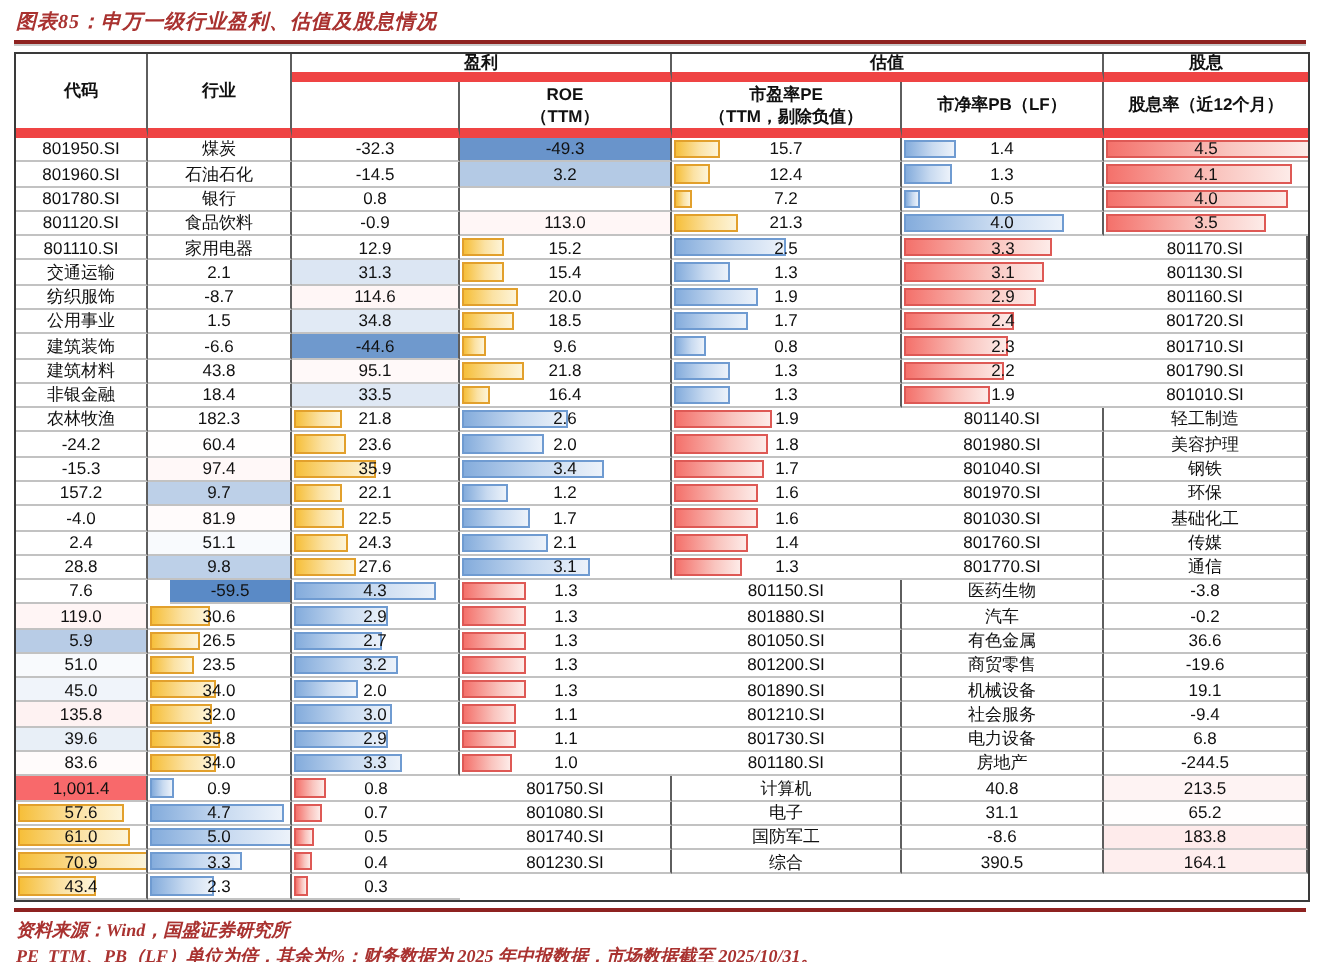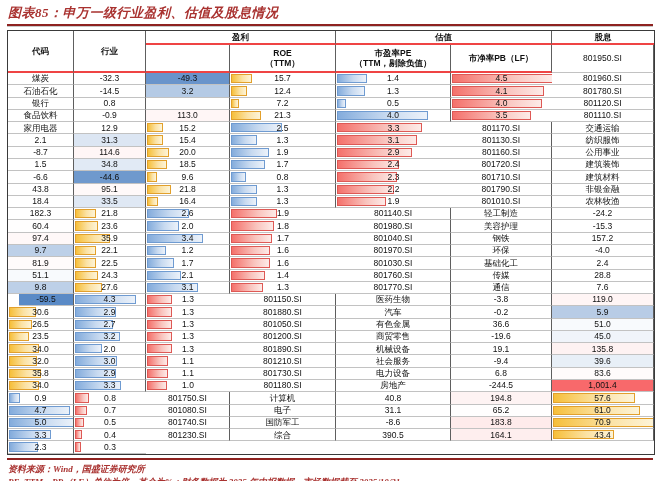--- a/index.html
+++ b/index.html
@@ -1,28 +1,28 @@
 <!DOCTYPE html>
 <html><head>
 <meta charset="utf-8">
 <style>
   html,body{margin:0;padding:0;background:#fff;}
   body{width:660px;height:481px;overflow:hidden;font-family:"Liberation Sans",sans-serif;-webkit-font-smoothing:antialiased;}
   .page{padding:1px 7px 0 7px;}
   .title{font-family:"Liberation Serif",serif;font-style:italic;font-weight:bold;
-         font-size:13px;color:#A93230;padding:3px 1px 2px 1px;letter-spacing:.5px;}
+         font-size:10px;color:#A93230;padding:3px 1px 2px 1px;letter-spacing:.5px;}
   .title-rule{height:2px;background:#8E2220;border-bottom:1px solid #c9c9c9;margin-bottom:3px;}
   .tbl{display:grid;grid-template-columns:66px 72px 84px 106px 115px 101px 102px;
        grid-template-rows:14px 28px;grid-auto-rows:12.29px;
        border:1.4px solid #3a3a3a;background:#fff;width:646px;}
   .c{position:relative;display:flex;align-items:center;justify-content:center;
      font-size:8.5px;color:#111;border-right:1px solid #5e5e5e;border-bottom:1px solid #c2c2c2;
      overflow:hidden;white-space:nowrap;background:#fff;line-height:1;}
   .lastcol{border-right:none;}
-  .hc{font-weight:bold;border-bottom:2px solid #ef4444;flex-direction:column;line-height:1.2;font-size:8.5px;}
+  .hc{font-weight:bold;border-bottom:5px solid #ef4444;flex-direction:column;line-height:1.2;font-size:8.5px;}
   .h-code{grid-row:1/3;grid-column:1;}
   .h-ind{grid-row:1/3;grid-column:2;}
   .h-profit{grid-row:1;grid-column:3/5;}
   .h-val{grid-row:1;grid-column:5/7;}
   .h-divg{grid-row:1;grid-column:7;}
   .h-growth{grid-row:2;grid-column:3;gap:44px;}
   .h-roe{grid-row:2;grid-column:4;}
   .h-pe{grid-row:2;grid-column:5;}
   .h-pb{grid-row:2;grid-column:6;}
   .h-div{grid-row:2;grid-column:7;}
@@ -55,20 +55,21 @@
     </div>
     <div class="c hc h-roe">
       <span>ROE</span>
       <span>（TTM）</span>
     </div>
     <div class="c hc h-pe">
       <span>市盈率PE</span>
       <span>（TTM，剔除负值）</span>
     </div>
     <div class="c hc h-pb">市净率PB（LF）</div>
+    <div class="c hc h-div lastcol">股息率（近12个月）</div>
 
   <div class="c">801950.SI</div>
       <div class="c">煤炭</div>
       <div class="c">-32.3</div>
       <div class="c" style="background: rgb(105, 148, 203);">-49.3</div>
       <div class="c">
         <div class="bar bar-pe" style="width: 20.3%;"></div>
         <span class="v">15.7</span>
       </div>
       <div class="c">
@@ -481,21 +482,21 @@
         <div class="bar bar-pb" style="width: 16.2%;"></div>
         <span class="v">0.9</span>
       </div>
       <div class="c lastcol">
         <div class="bar bar-div" style="width: 19%;"></div>
         <span class="v">0.8</span>
       </div>
       <div class="c">801750.SI</div>
       <div class="c">计算机</div>
       <div class="c">40.8</div>
-      <div class="c" style="background: rgb(254, 243, 243);">194.8</div>
+      <div class="c" style="background: rgb(254, 243, 243);">213.5</div>
       <div class="c">
         <div class="bar bar-pe" style="width: 80.8%;"></div>
         <span class="v">57.6</span>
       </div>
       <div class="c">
         <div class="bar bar-pb" style="width: 93.9%;"></div>
         <span class="v">4.7</span>
       </div>
       <div class="c lastcol">
         <div class="bar bar-div" style="width: 16.8%;"></div>

